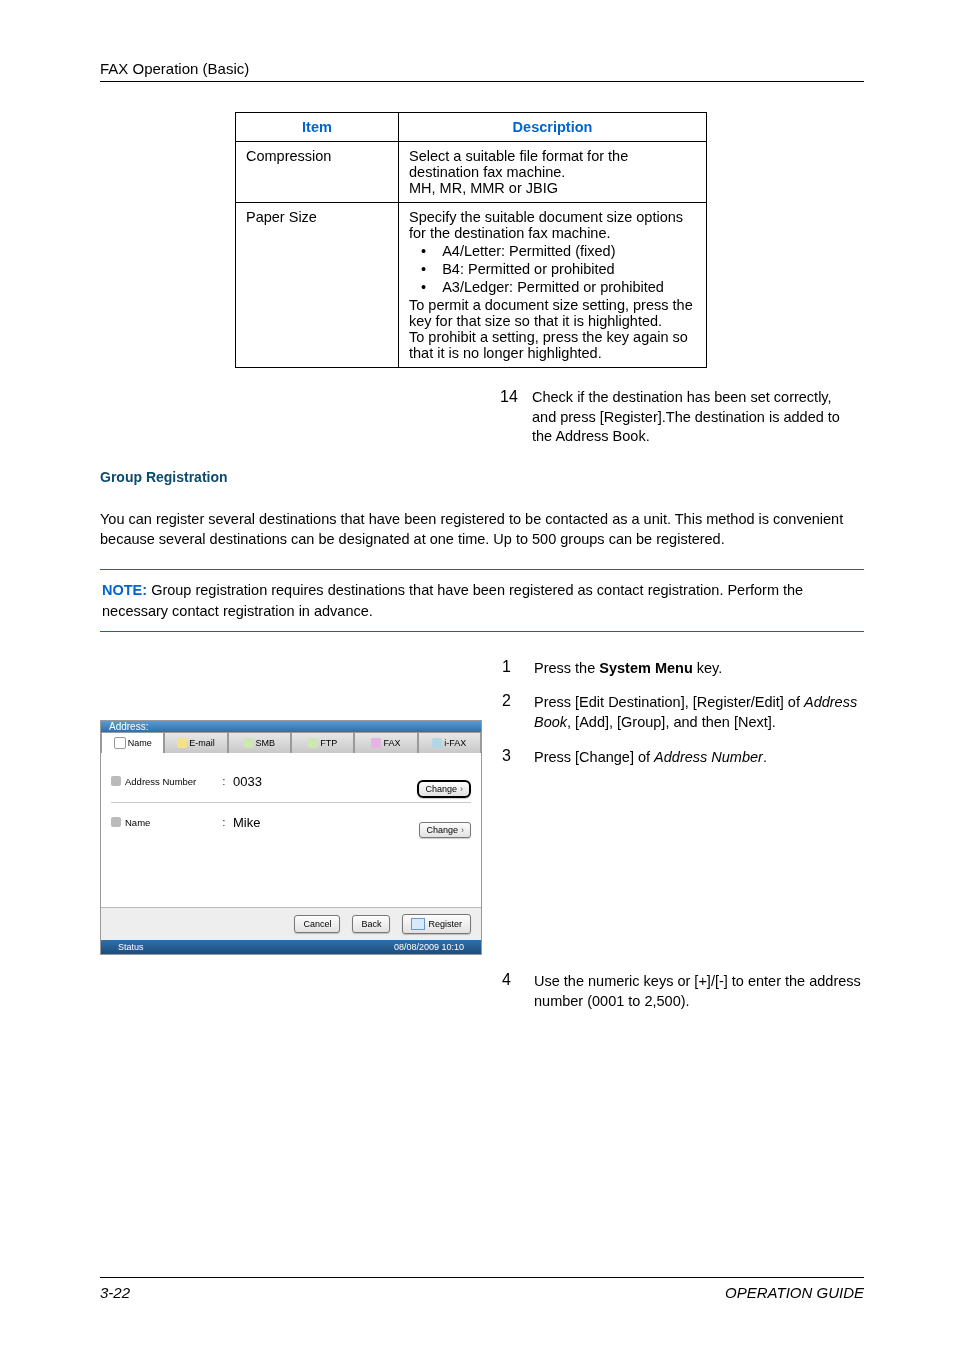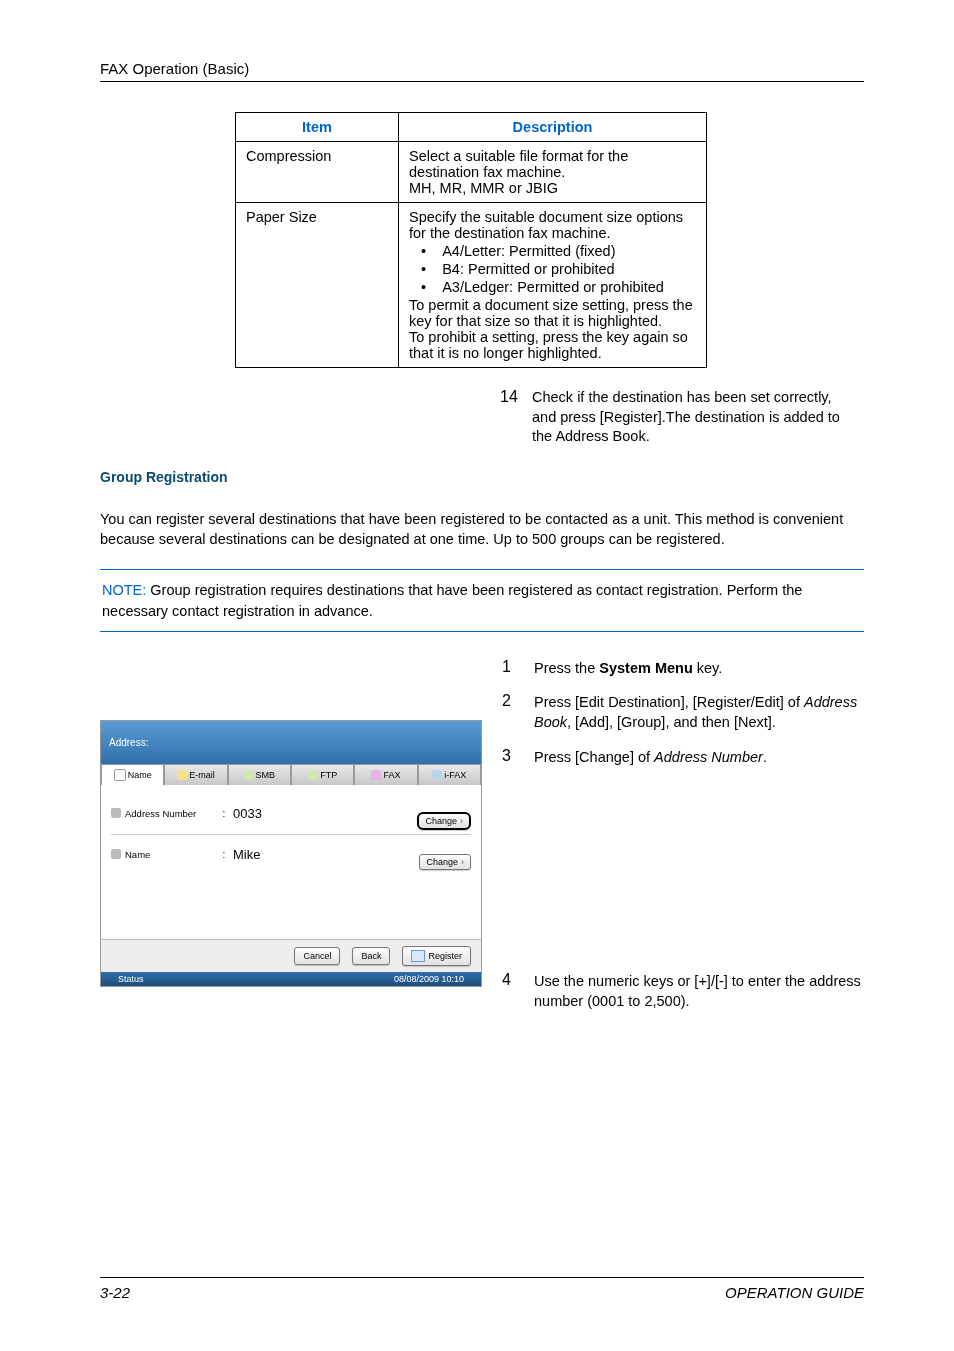--- a/index.html
+++ b/index.html
@@ -76,21 +76,21 @@
     margin-bottom: 20px;
   }
   .note-box {
     border-top: 1.5px solid #0066cc;
     border-bottom: 1.5px solid #0066cc;
     padding: 10px 2px;
     font-size: 14.5px;
     line-height: 1.4;
     margin-bottom: 26px;
   }
-  .note-label { color: #0066cc; font-weight: normal; }
+  .note-label { color: #0066cc; font-weight: bold; }
   .two-col {
     display: flex;
     gap: 20px;
   }
   .left-col { flex: 0 0 380px; }
   .right-col { flex: 1; }
   .step { display: flex; margin-bottom: 14px; font-size: 14.5px; }
   .step .step-text { line-height: 1.4; }
 
   
@@ -98,21 +98,21 @@
     width: 380px;
     background: linear-gradient(#fdfdfd, #f3f3f3);
     border: 1px solid #999;
     font-size: 10px;
     margin-top: 62px;
   }
   .ui-titlebar {
     background: linear-gradient(#5a9bd4, #2f6fab);
     color: #fff;
     font-size: 10px;
-    padding: 16px 8px;
+    padding: 0 8px;
   }
   .ui-tabs {
     display: flex;
     background: #e6e6e6;
   }
   .ui-tab {
     flex: 1;
     text-align: center;
     padding: 4px 2px;
     font-size: 9px;

